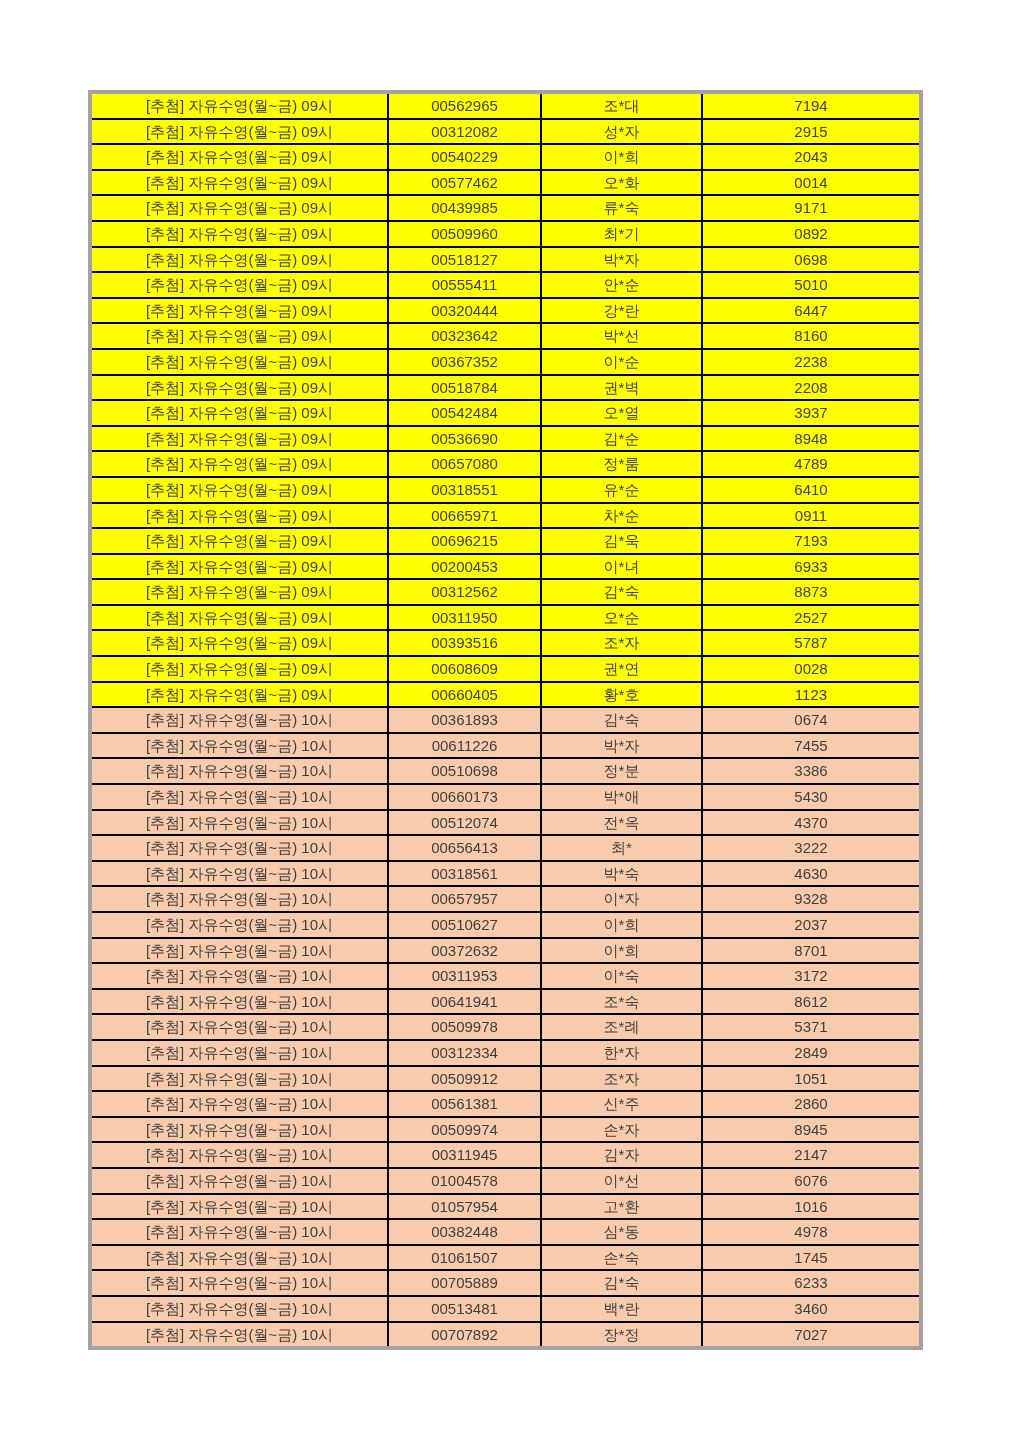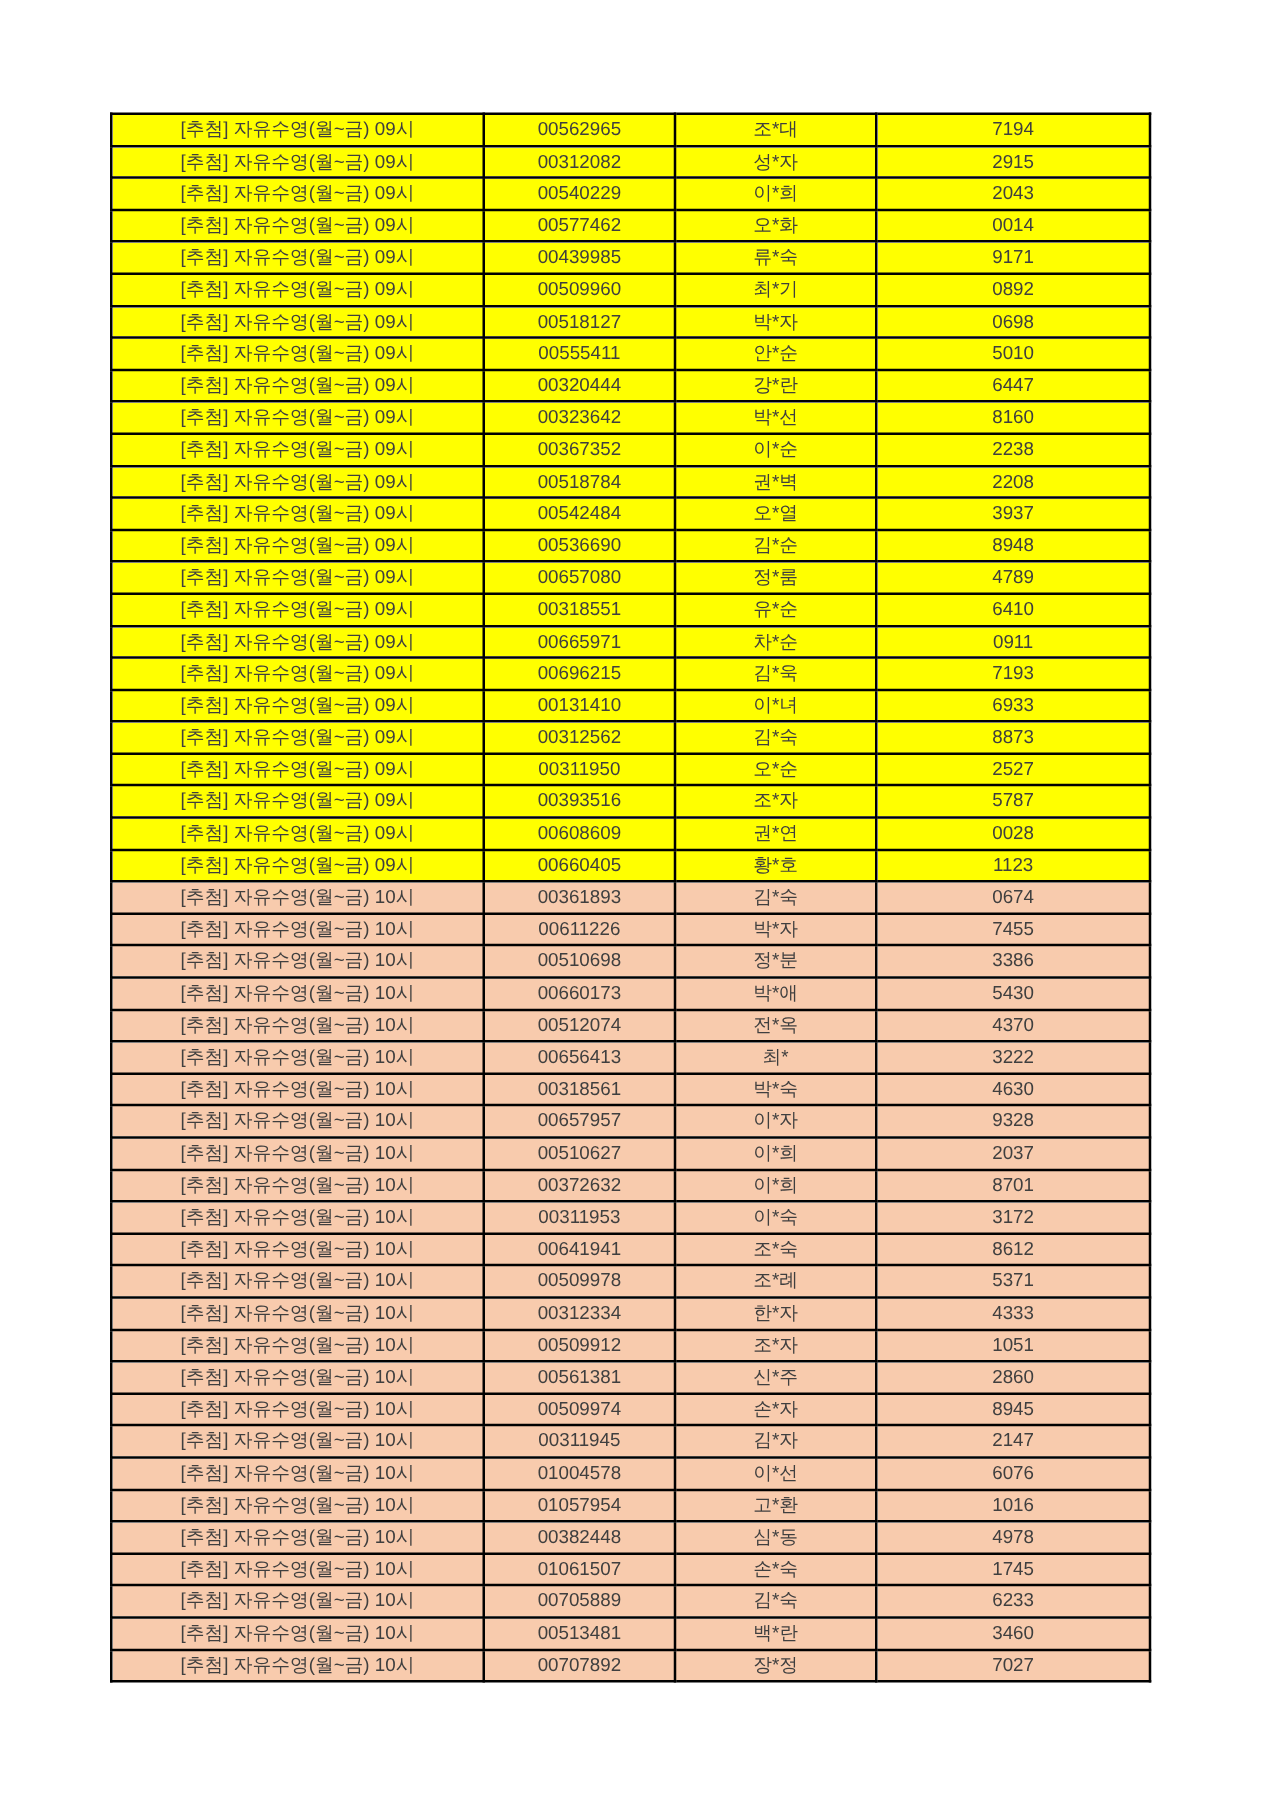--- a/index.html
+++ b/index.html
@@ -18,21 +18,21 @@
     width: 1024px;
     height: 1448px;
     background: #ffffff;
   }
   table.roster {
     position: absolute;
     left: 88px;
     top: 90px;
     border-collapse: collapse;
     table-layout: fixed;
-    border: 2px solid #a3a3a3;
+    border: 4px solid #a3a3a3;
   }
   table.roster td {
     border: 2px solid #000000;
     height: 23.6px;
     padding: 0 2px;
     font-size: 15px;
     line-height: 23.6px;
     color: #3f3f3f;
     text-align: center;
     vertical-align: middle;
@@ -159,21 +159,21 @@
     <td>0911</td>
   </tr>
         <tr style="background-color: rgb(255, 255, 0);">
     <td>[추첨] 자유수영(월~금) 09시</td>
     <td>00696215</td>
     <td>김*욱</td>
     <td>7193</td>
   </tr>
         <tr style="background-color: rgb(255, 255, 0);">
     <td>[추첨] 자유수영(월~금) 09시</td>
-    <td>00131410</td>
+    <td>00200453</td>
     <td>이*녀</td>
     <td>6933</td>
   </tr>
         <tr style="background-color: rgb(255, 255, 0);">
     <td>[추첨] 자유수영(월~금) 09시</td>
     <td>00312562</td>
     <td>김*숙</td>
     <td>8873</td>
   </tr>
         <tr style="background-color: rgb(255, 255, 0);">
@@ -275,21 +275,21 @@
         <tr style="background-color: rgb(248, 203, 173);">
     <td>[추첨] 자유수영(월~금) 10시</td>
     <td>00509978</td>
     <td>조*례</td>
     <td>5371</td>
   </tr>
         <tr style="background-color: rgb(248, 203, 173);">
     <td>[추첨] 자유수영(월~금) 10시</td>
     <td>00312334</td>
     <td>한*자</td>
-    <td>4333</td>
+    <td>2849</td>
   </tr>
         <tr style="background-color: rgb(248, 203, 173);">
     <td>[추첨] 자유수영(월~금) 10시</td>
     <td>00509912</td>
     <td>조*자</td>
     <td>1051</td>
   </tr>
         <tr style="background-color: rgb(248, 203, 173);">
     <td>[추첨] 자유수영(월~금) 10시</td>
     <td>00561381</td>

